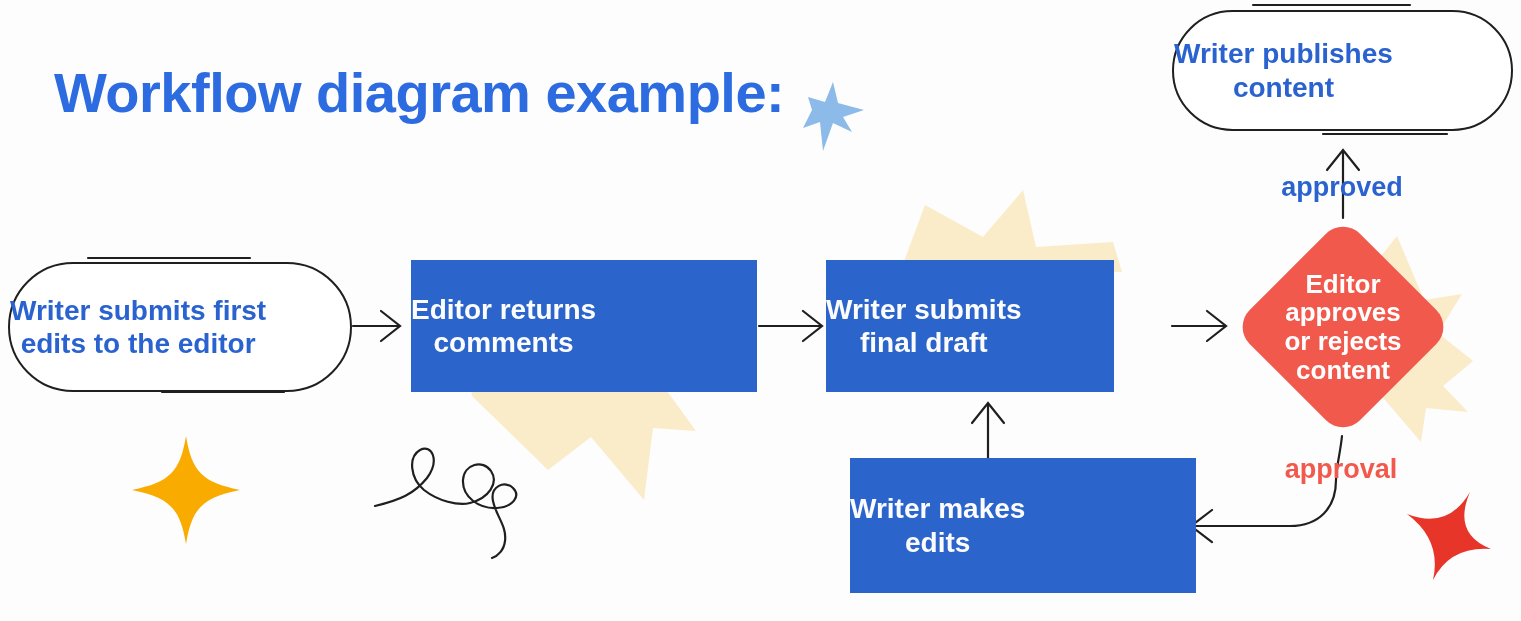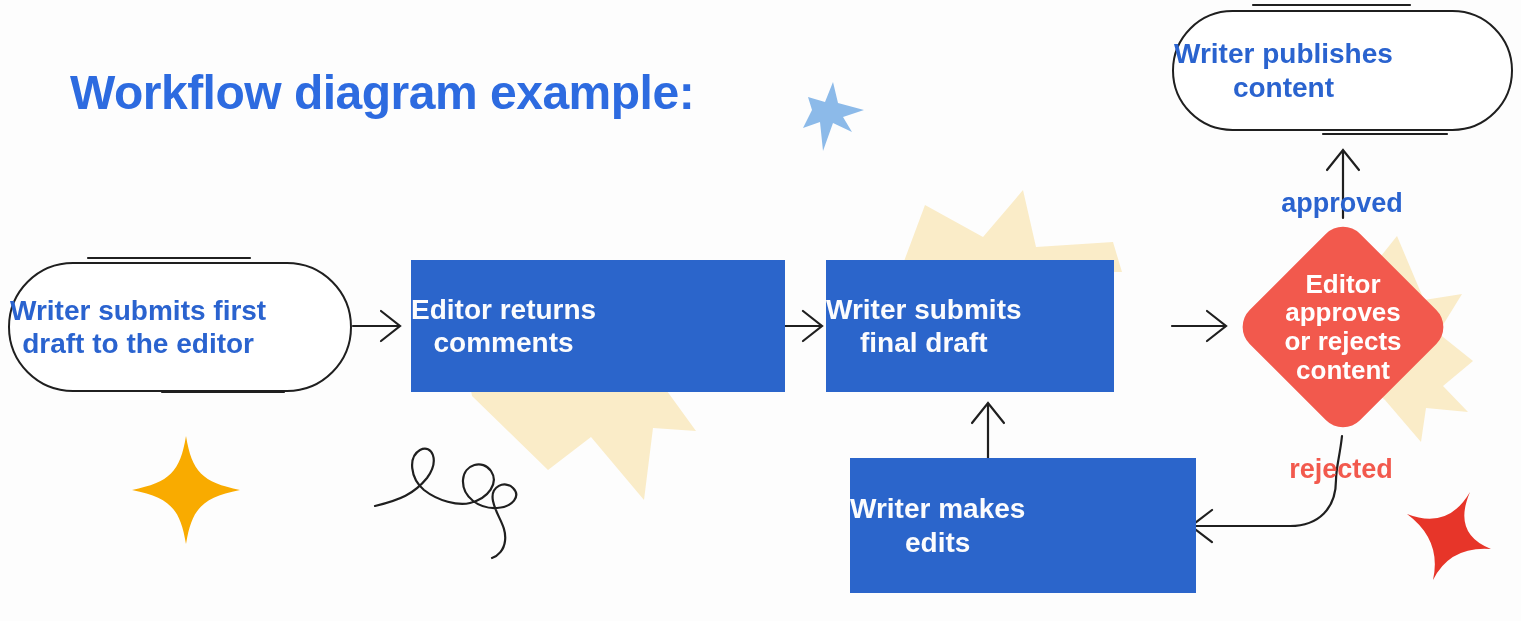--- a/index.html
+++ b/index.html
@@ -4,40 +4,40 @@
 <style>
   html,body{margin:0;padding:0;background:#fff;}
   .canvas{
     position:relative;width:1521px;height:621px;overflow:hidden;
     background:var(--background,#fdfdfd);
     font-family:"Liberation Sans",sans-serif;
   }
   .deco-svg{position:absolute;left:0;top:0;z-index:1;}
   .node{position:absolute;z-index:2;display:flex;align-items:center;justify-content:flex-start;box-sizing:border-box;}
   .label{white-space:pre-line;text-align:center;font-weight:700;line-height:1.18;}
-  .title{position:absolute;left:70px;top:64px;z-index:2;font-weight:700;font-size:48px;line-height:57px;letter-spacing:-0.5px;}
+  .title{position:absolute;left:54px;top:64px;z-index:2;font-weight:700;font-size:56px;line-height:57px;letter-spacing:-0.5px;}
   .title .t1{color:var(--title-blue,#2d6be0);}
   .title .t2{color:var(--title-black,#111);}
   .pill{
     background:#fff;border:2.5px solid var(--line-black,#1f1f1f);border-radius:80px;
   }
   .pill .label{color:var(--node-text-blue,#2a63cf);font-size:28px;}
   .process{background:var(--process-fill-blue,#2b65cb);}
   .process .label{color:#fcfcfd;font-size:28px;}
   .diamond{
     position:absolute;left:1265px;top:249px;width:156px;height:156px;z-index:2;
     background:var(--decision-fill-coral,#f2594d);border-radius:24px;transform:rotate(45deg);
   }
   .diamond-inner{
     position:absolute;inset:0;display:flex;align-items:center;justify-content:center;
     transform:rotate(-45deg);
   }
   .diamond .label{color:#fff;font-size:26px;line-height:1.1;}
   .edge-label{position:absolute;z-index:3;transform:translate(-50%,-50%);font-weight:700;font-size:27px;}
-  .edge-label.approved{color:var(--approved-label-blue,#2a63cf);margin-top:16px;}
+  .edge-label.approved{color:var(--approved-label-blue,#2a63cf);}
   .edge-label.rejected{color:var(--rejected-label-coral,#f2594d);}
   .stroke{fill:none;stroke:var(--line-black,#1f1f1f);stroke-width:2.2;stroke-linecap:round;stroke-linejoin:miter;}
   .starburst{fill:var(--starburst-cream,#faecc8);}
   .spark-gold{fill:var(--sparkle-gold,#f9ab00);}
   .spark-blue{fill:var(--sparkle-light-blue,#8cbae9);}
   .spark-red{fill:var(--sparkle-red,#e73529);}
 </style>
 </head>
 <body>
 
@@ -67,24 +67,24 @@
     <path class="stroke" d="M 988 458 V 405 M 972 423 L 988 403 L 1004 423"></path>
     <path class="stroke" d="M 1342 436 C 1340 455 1336 468 1336 480 C 1336 508 1319 526 1290 526 L 1193 526 M 1212 510 L 1191 526 L 1212 542"></path>
   </svg>
 
   <div class="title">
     <div class="t1">Workflow diagram example:</div>
   </div>
 
   <div class="node pill" style="left:8px;top:262px;width:344px;height:130px;">
     <div class="label">Writer submits first
-draft to the editor</div>
+edits to the editor</div>
   </div>
 
-  <div class="node process" style="left:411px;top:260px;width:374px;height:132px;">
+  <div class="node process" style="left:411px;top:260px;width:346px;height:132px;">
     <div class="label">Editor returns
 comments</div>
   </div>
 
   <div class="node process" style="left:826px;top:260px;width:288px;height:132px;">
     <div class="label">Writer submits
 final draft</div>
   </div>
 
   <div class="diamond">
@@ -100,15 +100,15 @@
     <div class="label">Writer makes
 edits</div>
   </div>
 
   <div class="node pill" style="left:1172px;top:10px;width:341px;height:121px;">
     <div class="label">Writer publishes
 content</div>
   </div>
 
   <div class="edge-label approved" style="left:1342px;top:187px;">approved</div>
-  <div class="edge-label rejected" style="left:1341px;top:469px;">rejected</div>
+  <div class="edge-label rejected" style="left:1341px;top:469px;">approval</div>
 
 </div>
 
 </body></html>

